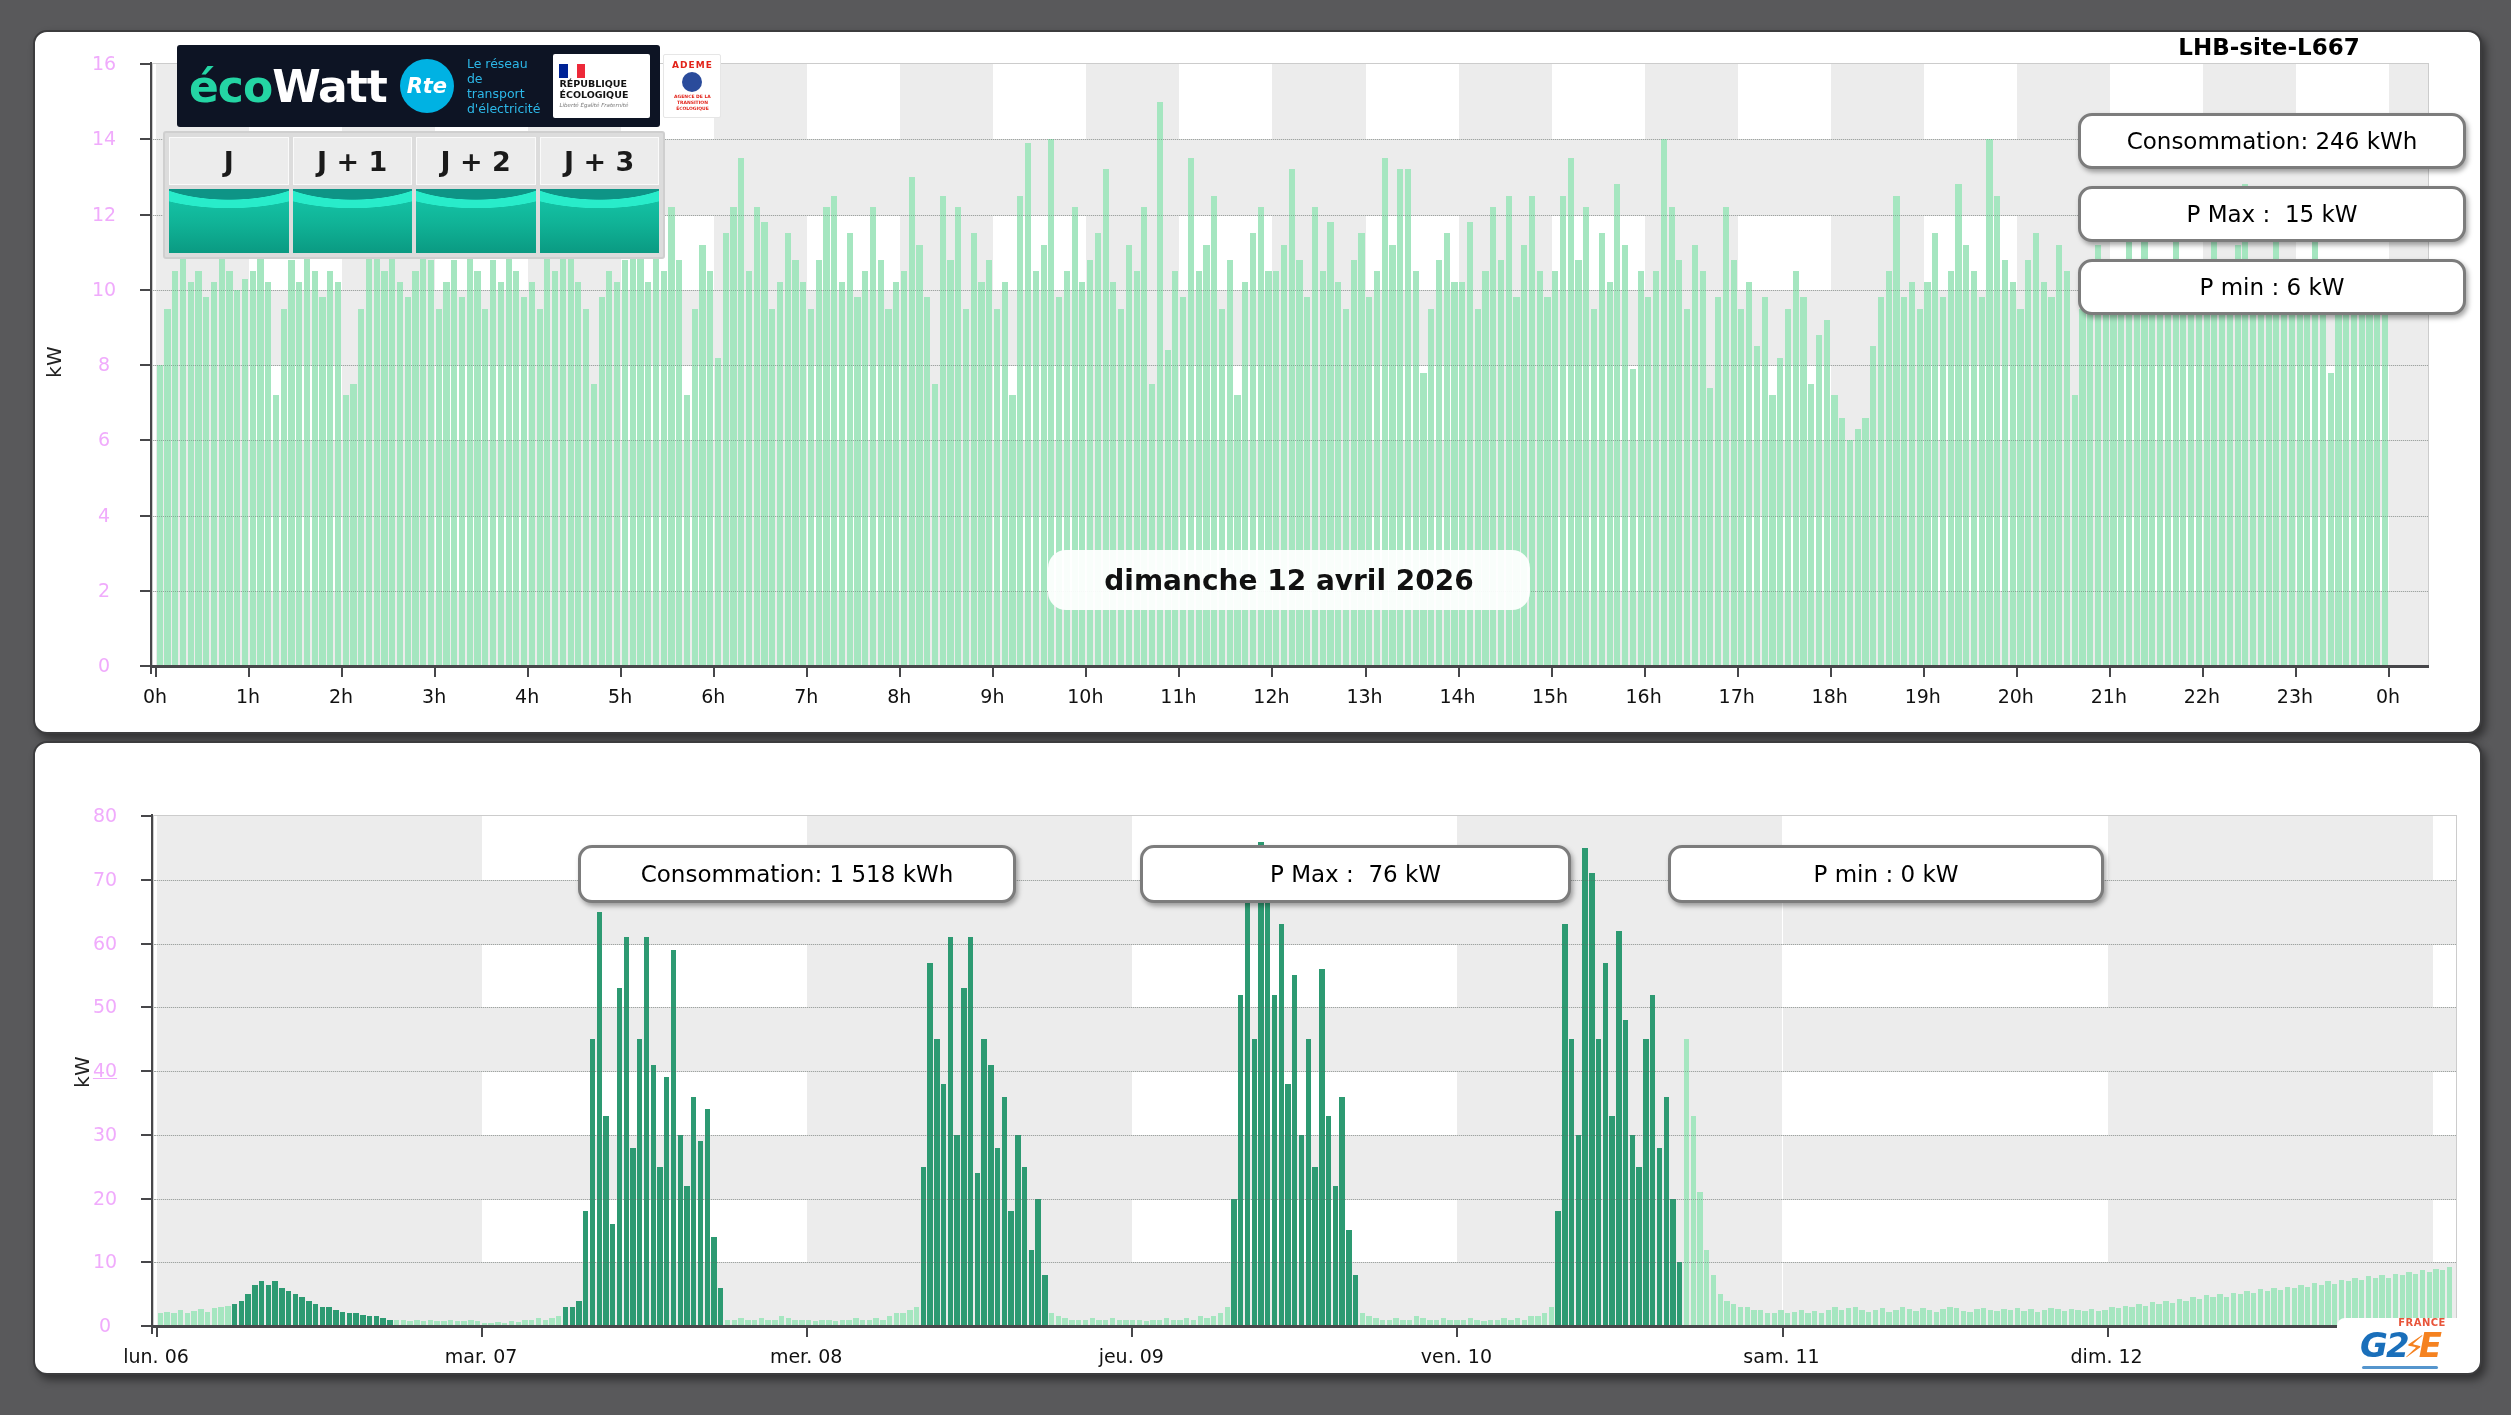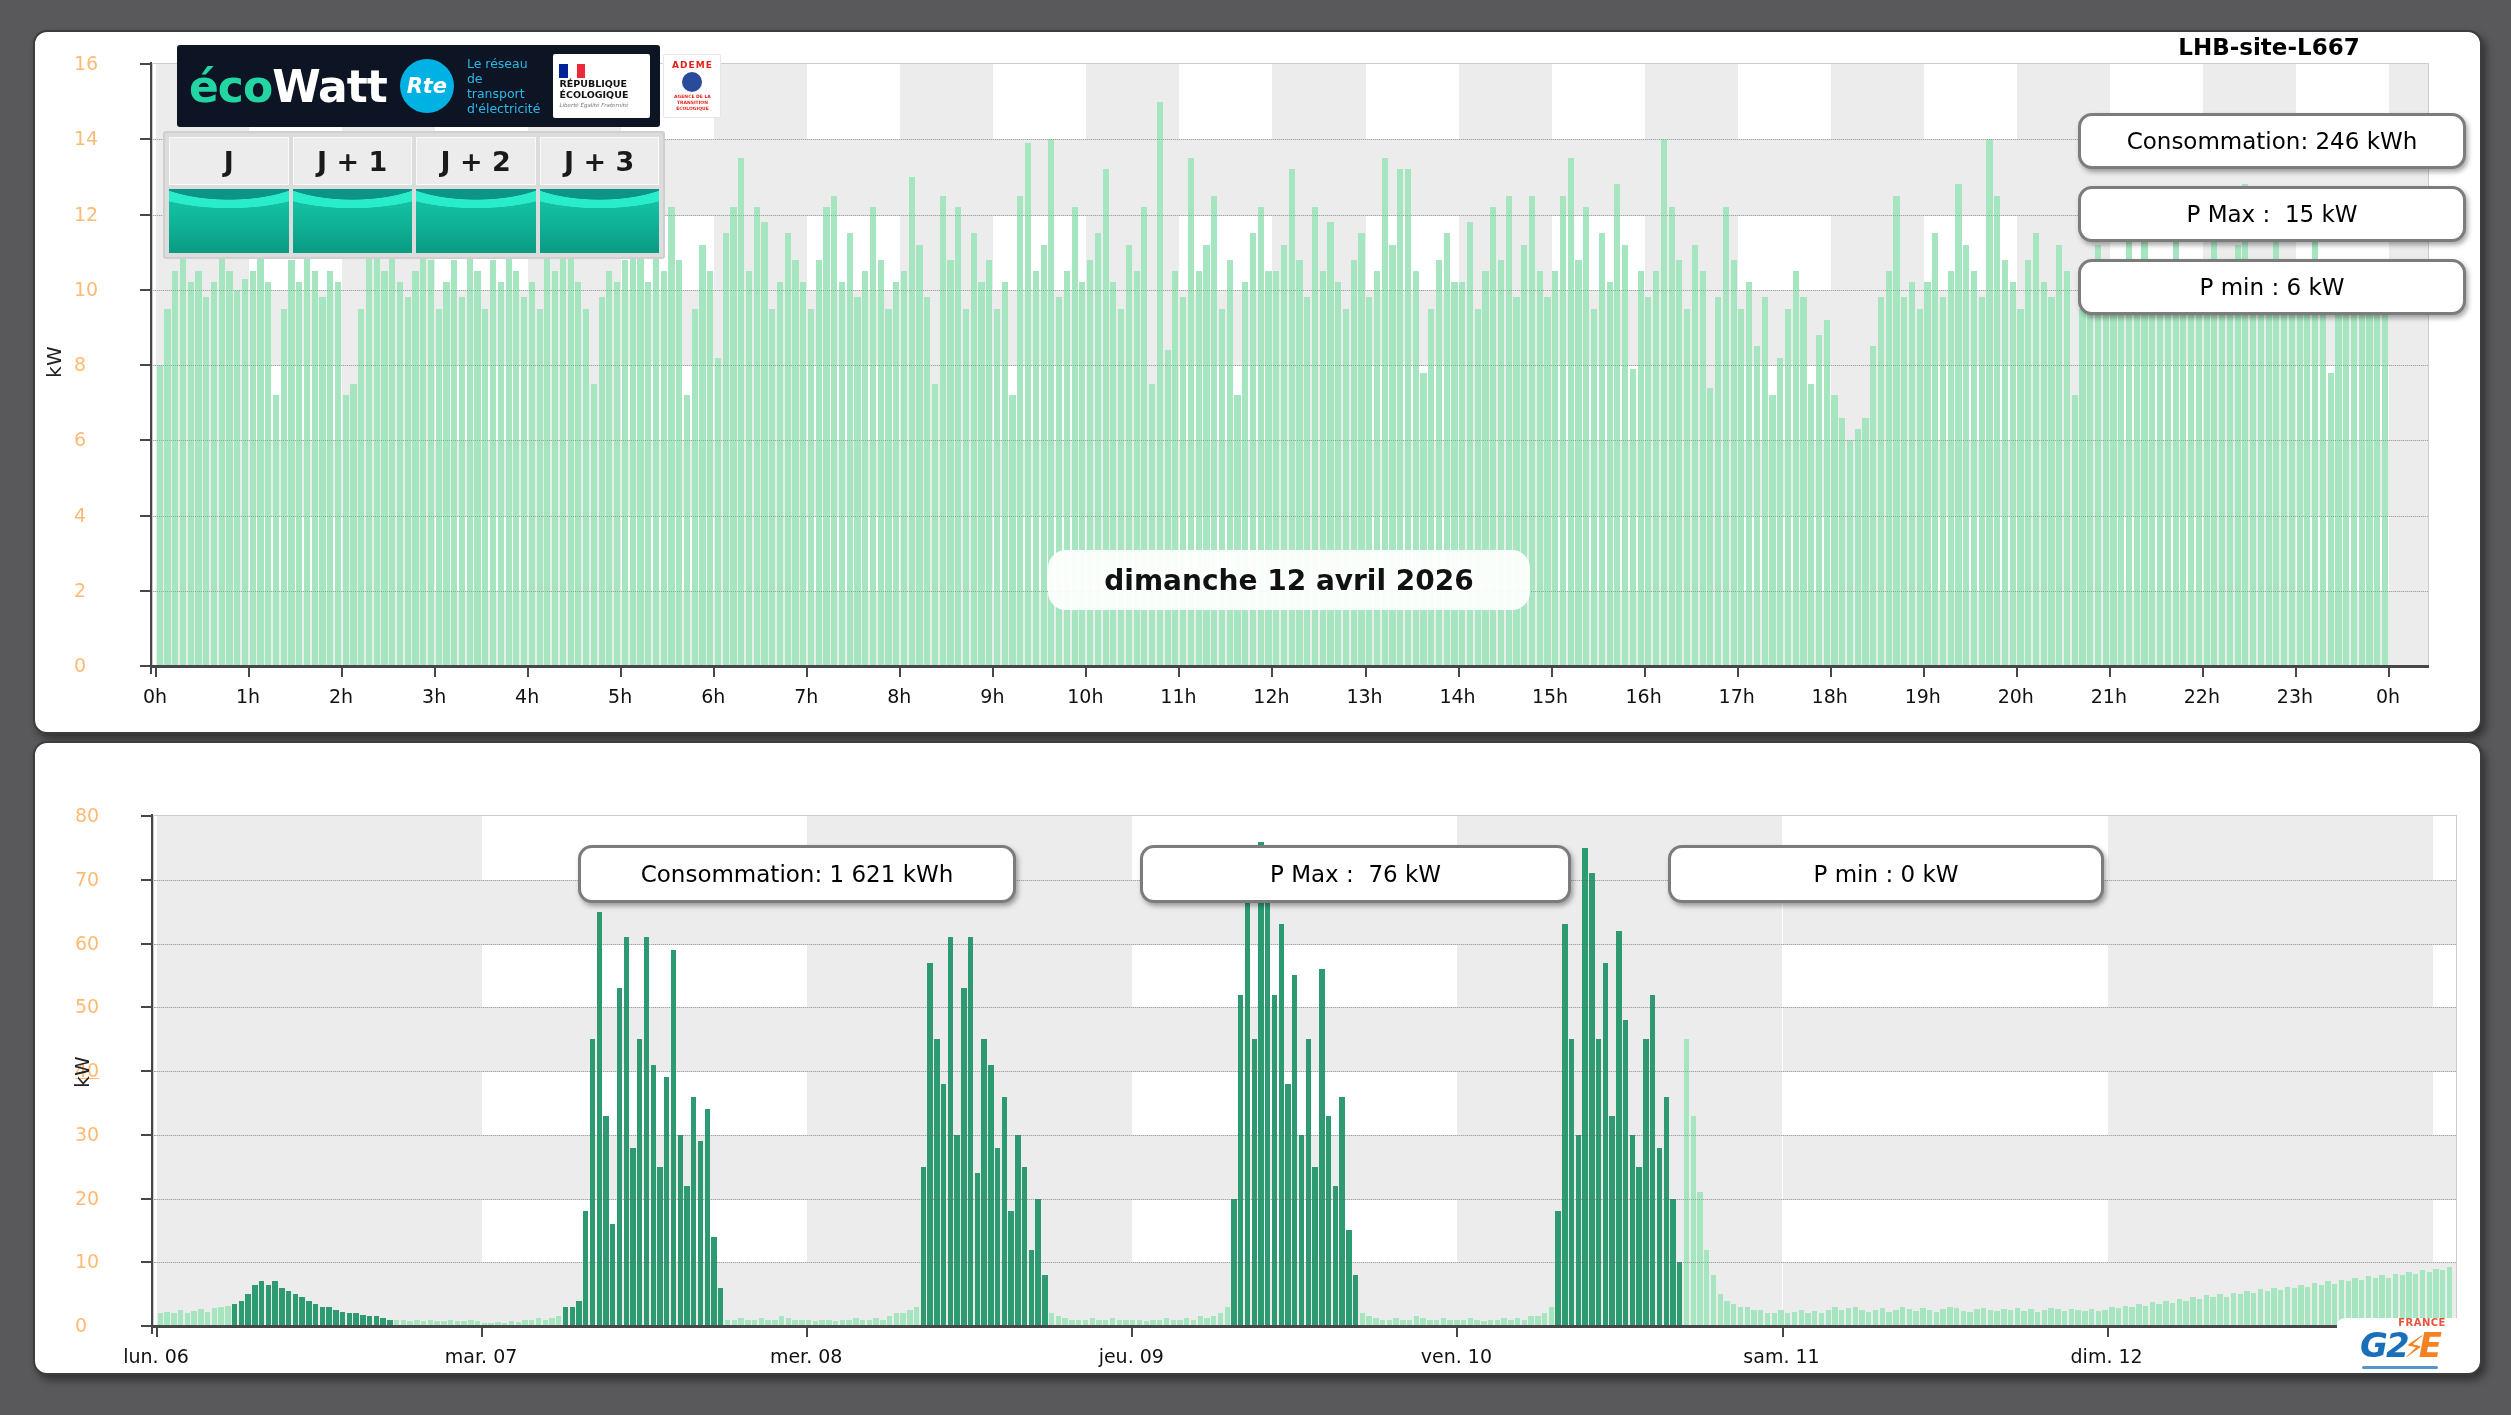--- a/index.html
+++ b/index.html
@@ -15,21 +15,21 @@
   .plot{position:absolute;background:#ffffff;border:1px solid #cccccc;overflow:hidden;}
   .cell{position:absolute;}
   .cell.gray{background:#ececec;}
   .rowline{position:absolute;left:0;width:100%;height:0;border-top:1px solid #d8d8d8;}
   .dotline{position:absolute;left:0;width:100%;height:0;border-top:1px dotted rgba(90,105,98,.45);}
   .bar{position:absolute;}
   .axis-x{position:absolute;background:#47474a;}
   .axis-y{position:absolute;background:#47474a;}
   .tick{position:absolute;background:#47474a;}
   .xlab{position:absolute;font-size:19px;color:#111;transform:translateX(-50%);white-space:nowrap;}
-  .ylab{position:absolute;font-size:19px;color:#fdba74;text-align:left;width:60px;transform:translateY(-50%);}
+  .ylab{position:absolute;font-size:19px;color:#f0abfc;text-align:center;width:60px;transform:translateY(-50%);}
   .kw-label{position:absolute;font-size:20px;color:#222;transform:rotate(-90deg);transform-origin:center;}
   .stat-box{
     position:absolute;background:#fff;border:3px solid #7c7c7c;border-radius:14px;
     box-shadow:2px 3px 5px rgba(0,0,0,.35);display:flex;align-items:center;justify-content:center;
     font-size:23px;color:#000;white-space:pre;
   }
   .site-title{position:absolute;font-size:23px;font-weight:bold;color:#000;text-align:center;}
   .date-box{
     position:absolute;background:rgba(255,255,255,.93);border-radius:18px;
     display:flex;align-items:center;justify-content:center;
@@ -1118,21 +1118,21 @@
     <div class="ylab" style="left: 75px; top: 1006.25px;">50</div>
     <div class="tick" style="left: 141px; top: 942.5px; width: 10px; height: 2px;"></div>
     <div class="ylab" style="left: 75px; top: 942.5px;">60</div>
     <div class="tick" style="left: 141px; top: 878.75px; width: 10px; height: 2px;"></div>
     <div class="ylab" style="left: 75px; top: 878.75px;">70</div>
     <div class="tick" style="left: 141px; top: 815px; width: 10px; height: 2px;"></div>
     <div class="ylab" style="left: 75px; top: 815px;">80</div>
   </div>
 <div class="kw-label" style="left:66px;top:1060px;">kW</div>
 
-<div class="stat-box" style="left:578px;top:845px;width:432px;height:52px;">Consommation: 1 621 kWh</div>
+<div class="stat-box" style="left:578px;top:845px;width:432px;height:52px;">Consommation: 1 518 kWh</div>
 <div class="stat-box" style="left:1140px;top:845px;width:425px;height:52px;">P Max :  76 kW</div>
 <div class="stat-box" style="left:1668px;top:845px;width:430px;height:52px;">P min : 0 kW</div>
 
 <div class="g2e">
   <div class="g2e-inner">
     <span class="g2e-country">FRANCE</span>
     <span class="g2e-main"><span>G2</span><span class="g2e-bolt">⚡</span><span class="g2e-e">E</span></span>
     <span class="g2e-line"></span>
   </div>
 </div>

